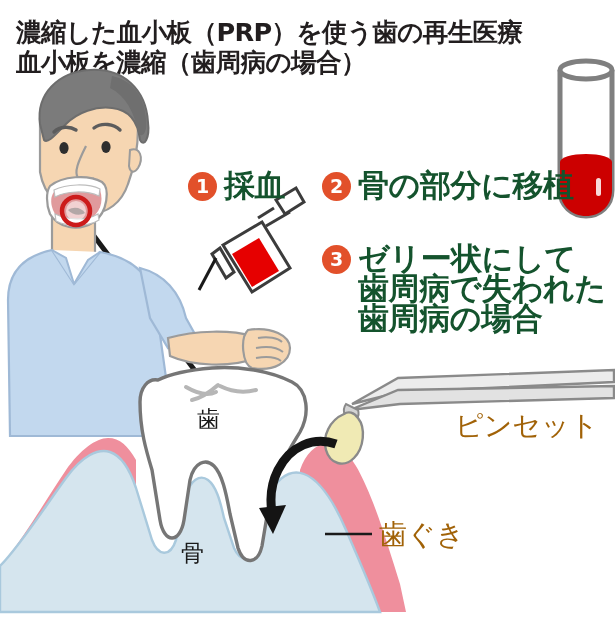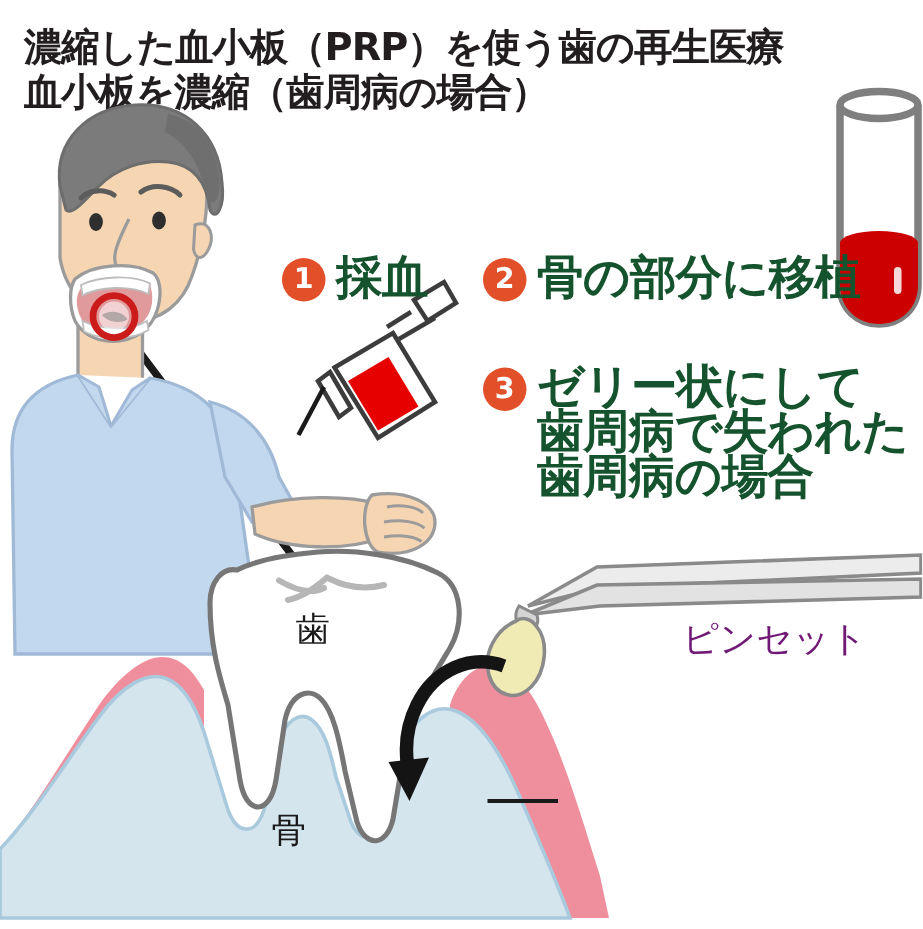--- a/index.html
+++ b/index.html
@@ -68,23 +68,23 @@
     white-space: pre;
   }
   #step-1 { left: 188px; top: 170px; }
   #step-2 { left: 322px; top: 170px; }
   #step-3 { left: 322px; top: 243px; }
 
   
   .plain-label {
     position: absolute;
     font-family: "DejaVu Serif", "Liberation Serif", serif;
-    font-size: 24px;
+    font-size: 28px;
     line-height: 26px;
-    color: #701a75;
+    color: #a16207;
     white-space: nowrap;
   }
   #label-tweezers { left: 455px; top: 413px; }
   #label-gums     { left: 379px; top: 522px; }
 
   
   .diagram-label {
     position: absolute;
     font-family: "DejaVu Serif", "Liberation Serif", serif;
     font-size: 23px;
@@ -267,16 +267,17 @@
   </div>
 
   <div class="step" id="step-3">
     <div class="step-badge">3</div>
     <div class="step-text">ゼリー状にして
 歯周病で失われた
 歯周病の場合</div>
   </div>
 
   <div class="plain-label" id="label-tweezers">ピンセット</div>
+  <div class="plain-label" id="label-gums">歯ぐき</div>
   <div class="diagram-label" id="label-tooth">歯</div>
   <div class="diagram-label" id="label-bone">骨</div>
 
 </div>
 
 </body></html>

